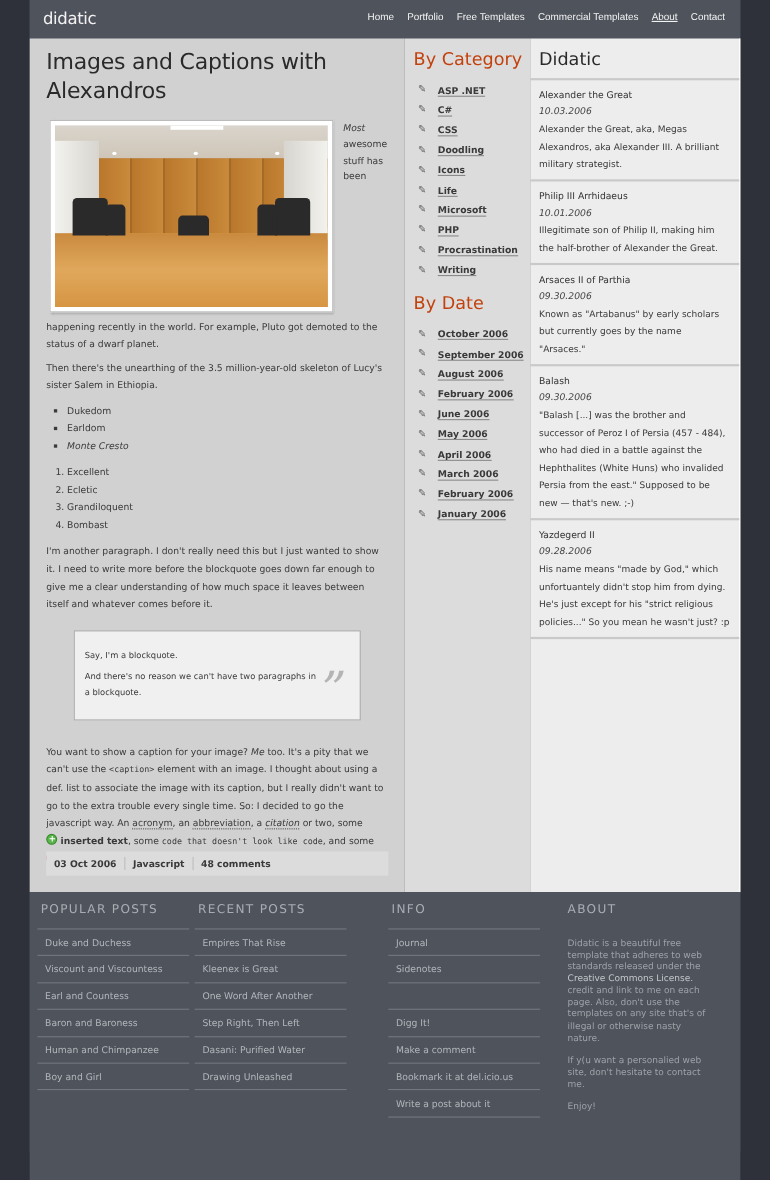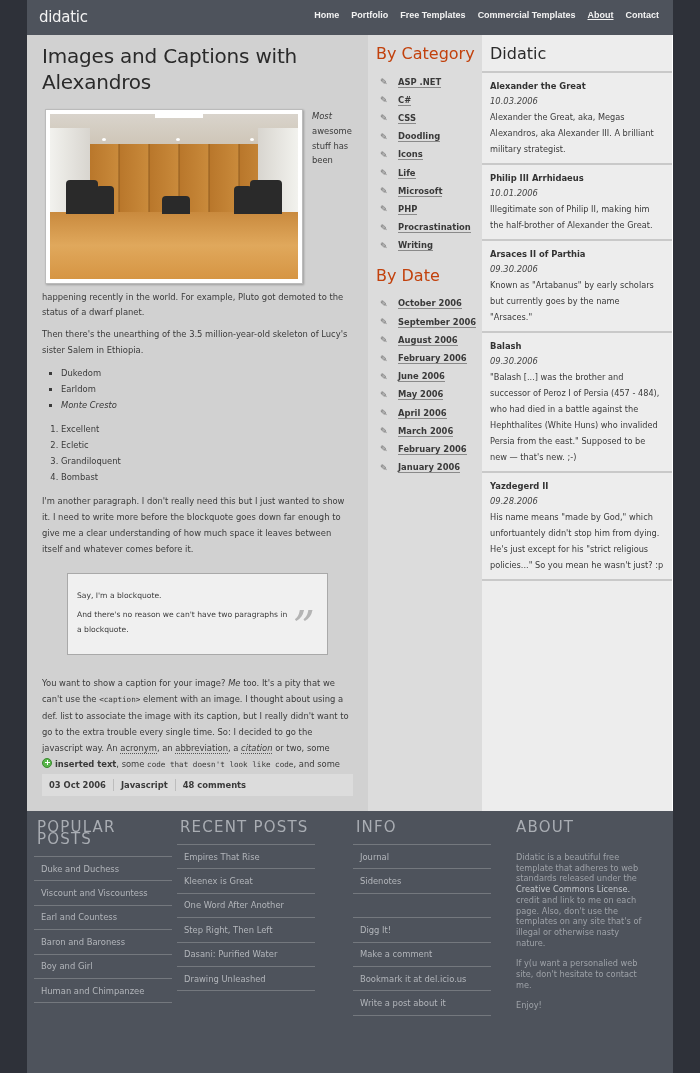--- a/index.html
+++ b/index.html
@@ -17,21 +17,21 @@
   }
   
   .header { position: relative; height: 35px; background: #4e535c; }
   .logo {
     position: absolute; left: 12px; top: 8px;
     font-family: "DejaVu Sans", sans-serif; font-size: 15px; color: #f2f2f2;
     letter-spacing: -0.3px;
   }
   .nav { position: absolute; right: 14px; top: 10px; display: flex; gap: 12px; }
   .nav a {
-    color: #f3f3f3; text-decoration: none; font-size: 9px; font-weight: bold;
+    color: #f3f3f3; text-decoration: none; font-size: 9px; font-weight: normal;
     font-family: "Liberation Sans", sans-serif;
   }
   .nav a.active { text-decoration: underline; }
   
   .content { position: absolute; left: 0; top: 35px; width: 646px; height: 776px; display: flex; }
   .main { width: 341px; background: #d1d1d1; padding: 8px 15px 0 15px; position: relative; }
   .cats { width: 114px; background: #dcdcdc; padding: 8px 0 0 8px; }
   .side { width: 191px; background: #ededed; border-right: 1px solid #fff; }
   .post-title {
     font-size: 20px; font-weight: normal; color: #2a2a2a; line-height: 26px;
@@ -82,27 +82,27 @@
   .postmeta .sep { width: 1px; height: 12px; background: #bdbdbd; margin: 0 7px; }
   
   .cats h2 { font-size: 16px; font-weight: normal; color: #c2410c; margin: 0 0 8px 0; line-height: 22px; }
   .cats ul { list-style: none; margin-bottom: 10px; }
   .cats li { height: 18.2px; display: flex; align-items: center; }
   .cats li .pin { width: 13px; margin: 0 5px 0 4px; font-size: 9px; color: #666; }
   .cats li a { font-size: 8.4px; font-weight: bold; color: #3a3a3a; text-decoration: none; border-bottom: 1px solid #8a8a8a; line-height: 10px; }
   
   .side h2 { font-size: 16px; font-weight: normal; color: #2a2a2a; padding: 8px 0 6px 8px; line-height: 22px; border-bottom: 2px solid #c9c9c9; }
   .entry { padding: 5px 8px 6px 8px; border-bottom: 2px solid #c9c9c9; }
-  .entry h3 { font-size: 8.4px; font-weight: bold; color: #333; line-height: 14px; margin-top: 1px; }
+  .entry h3 { font-size: 8.4px; font-weight: normal; color: #333; line-height: 14px; margin-top: 1px; }
   .entry .date { font-size: 8.4px; font-style: italic; color: #444; line-height: 16px; }
   .entry p { font-size: 8.2px; line-height: 16px; color: #3a3a3a; }
   
   .footer { position: absolute; left: 0; top: 811px; width: 646px; height: 236px; background: #4e535c; }
   .fcol { position: absolute; top: 0; width: 145px; }
-  .fcol h4 { font-size: 15px; letter-spacing: 1.2px; font-weight: normal; color: #a9adb3; margin: 10px 0 0 10px; line-height: 12px; }
+  .fcol h4 { font-size: 11px; letter-spacing: 1.2px; font-weight: normal; color: #a9adb3; margin: 10px 0 0 10px; line-height: 12px; }
   .fcol ul { list-style: none; margin-top: 11px; border-top: 1px solid #74787e; }
   .fcol li { height: 24.4px; border-bottom: 1px solid #74787e; display: flex; align-items: center; padding-left: 7px; }
   .fcol li a { font-size: 8.4px; color: #b3b6bb; text-decoration: none; }
   .fcol .about { margin: 19px 0 0 10px; font-size: 8.2px; color: #9ea2a8; line-height: 10.7px; width: 135px; }
   .fcol .about p { margin-bottom: 10px; }
   .fcol .about strong { color: #c4c7cb; font-weight: normal; }
   .bottombar { position: absolute; left: 0; top: 1047px; width: 646px; height: 26px; background: #42464e; padding: 7px 12px; font-size: 8px; color: #a5a8ad; font-family: "Liberation Sans", sans-serif; margin-top: 48px; }
   .bottombar a { color: #c2c5ca; text-decoration: underline; }
 </style>
 </head>
@@ -309,24 +309,24 @@
         <li>
             <a href="#">Viscount and Viscountess</a>
           </li>
         <li>
             <a href="#">Earl and Countess</a>
           </li>
         <li>
             <a href="#">Baron and Baroness</a>
           </li>
         <li>
+            <a href="#">Human and Chimpanzee</a>
+          </li>
+        <li>
             <a href="#">Boy and Girl</a>
-          </li>
-        <li>
-            <a href="#">Human and Chimpanzee</a>
           </li>
       </ul>
     </div>
     <div class="fcol" style="left:143px">
       <h4>RECENT POSTS</h4>
       <ul style="margin-left:7px">
         <li>
             <a href="#">Empires That Rise</a>
           </li>
         <li>

